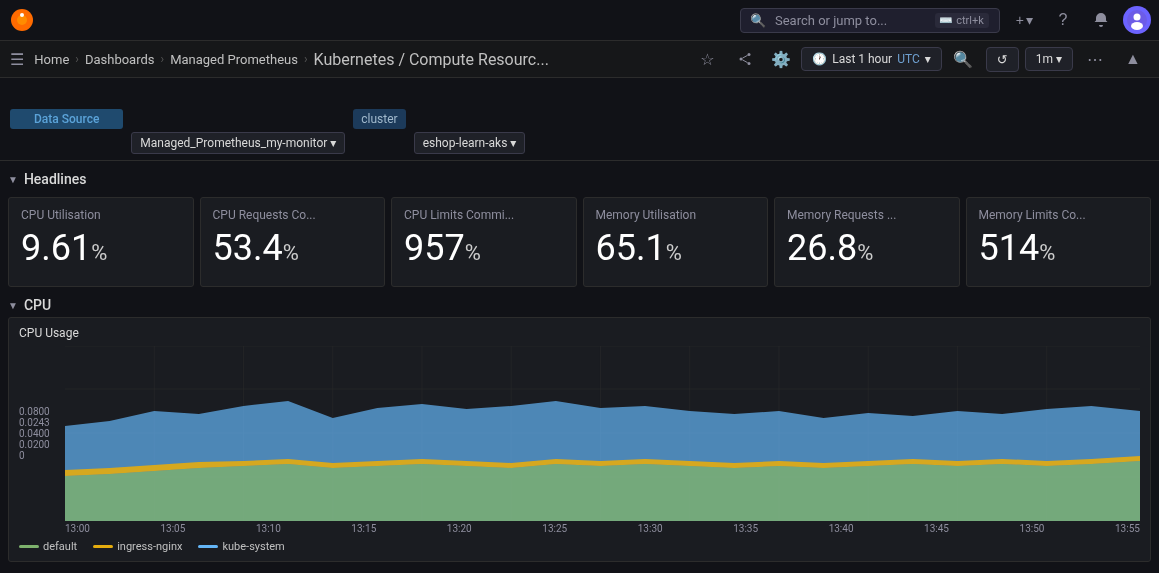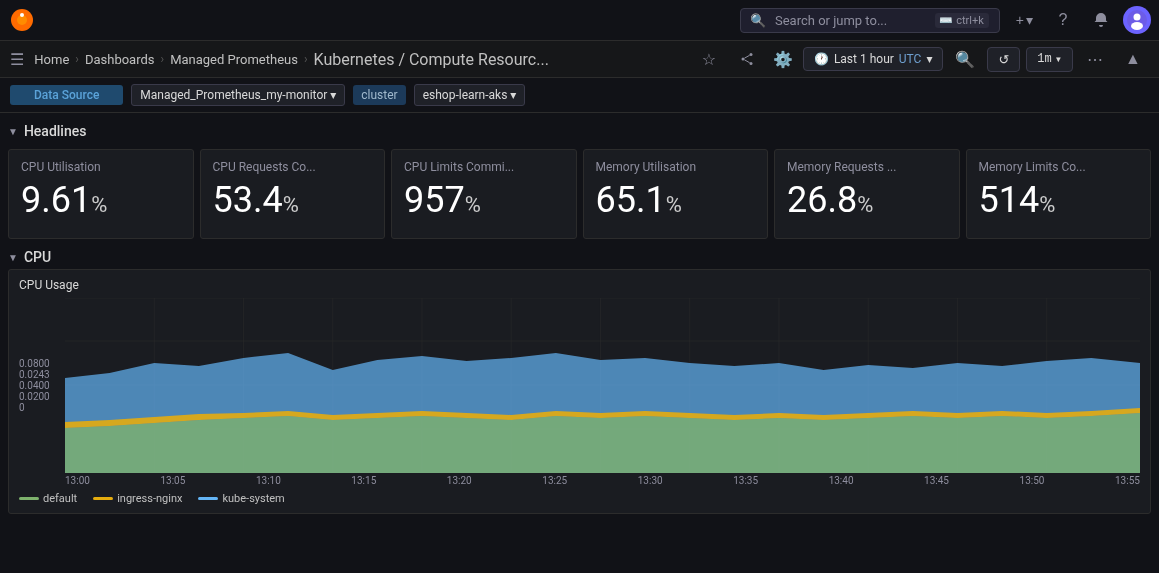--- a/index.html
+++ b/index.html
@@ -160,21 +160,20 @@
       display: flex;
       align-items: center;
       gap: 3px;
       background: #1f2128;
       border: 1px solid #3a3a4a;
       border-radius: 4px;
       padding: 4px 10px;
       color: #d9d9d9;
       cursor: pointer;
       font-size: 12px;
-      font-family: Liberation Mono, monospace;
     }
     .settings-btn {
       background: transparent;
       border: none;
       color: #8e8e9e;
       cursor: pointer;
       font-size: 16px;
       padding: 4px;
     }
 
@@ -199,20 +198,21 @@
       display: flex;
       align-items: flex-end;
       gap: 4px;
       background: #1f2128;
       border: 1px solid #3a3a4a;
       border-radius: 3px;
       padding: 3px 8px;
       color: #d9d9d9;
       cursor: pointer;
       font-size: 12px;
+      margin-top: 48px;
     }
     .filter-tag {
       background: #1c3a5a;
       color: #a0b8cc;
       padding: 3px 8px;
       border-radius: 3px;
       font-size: 12px;
     }
 
     

